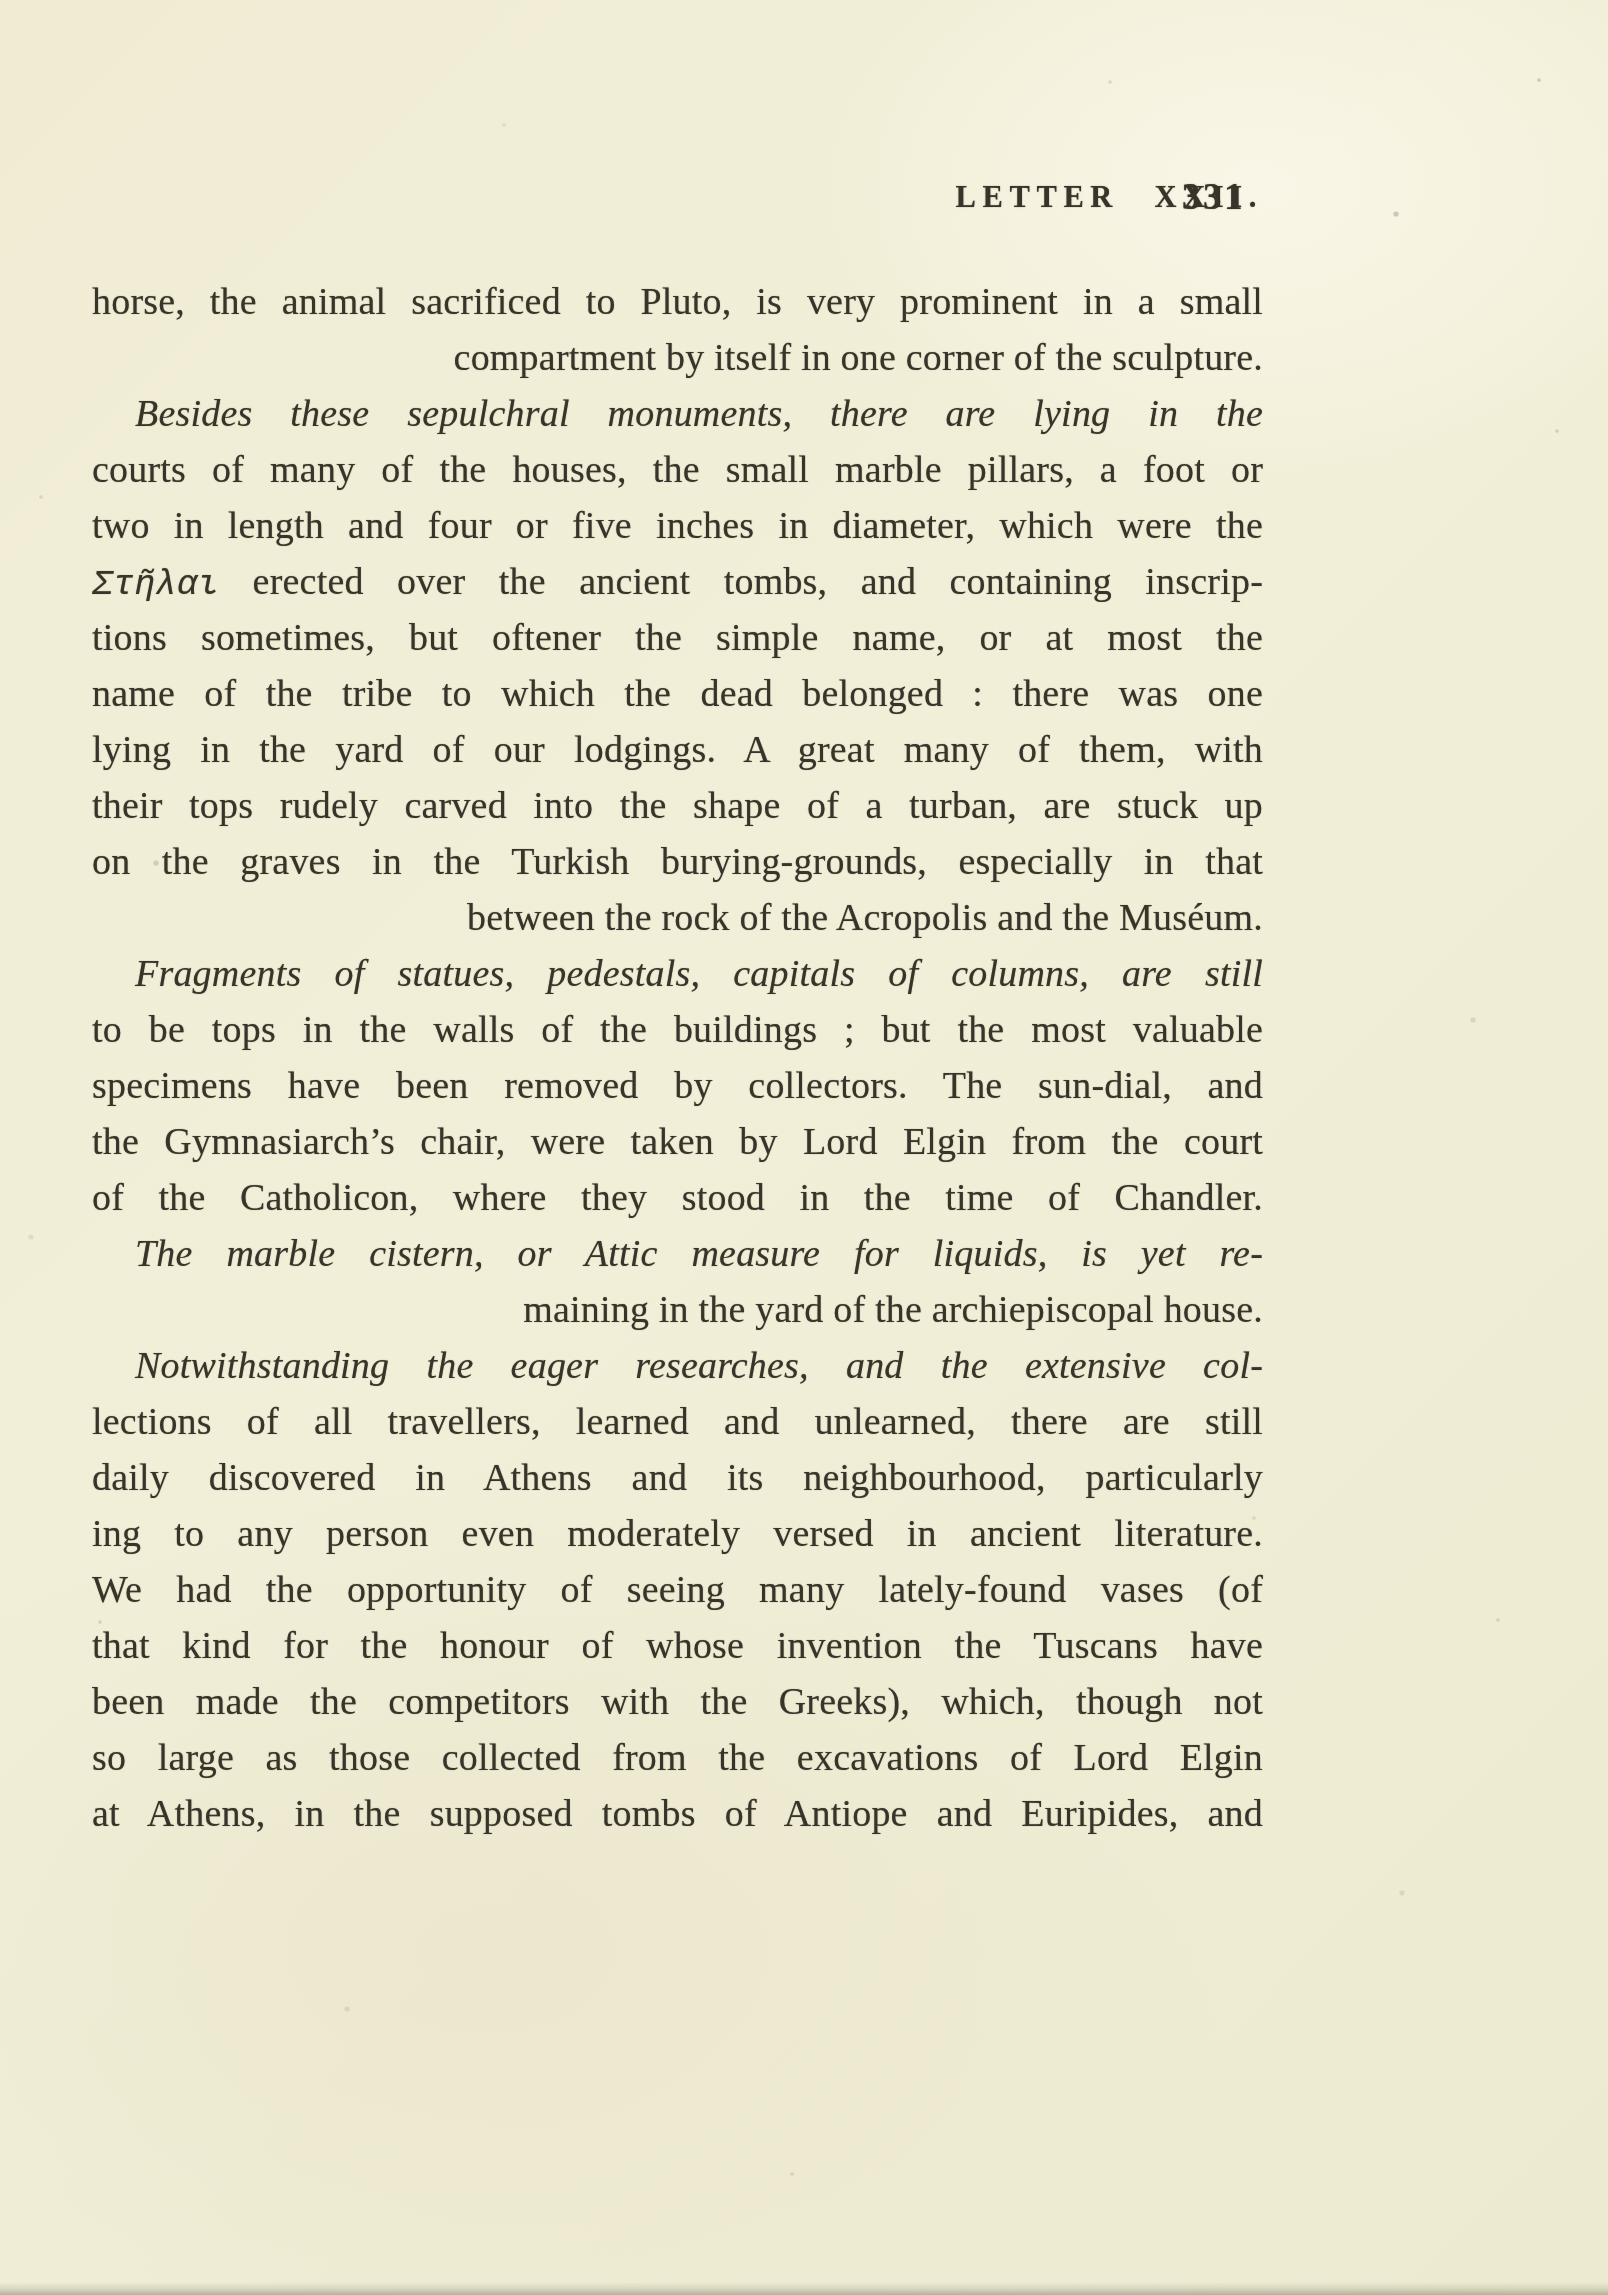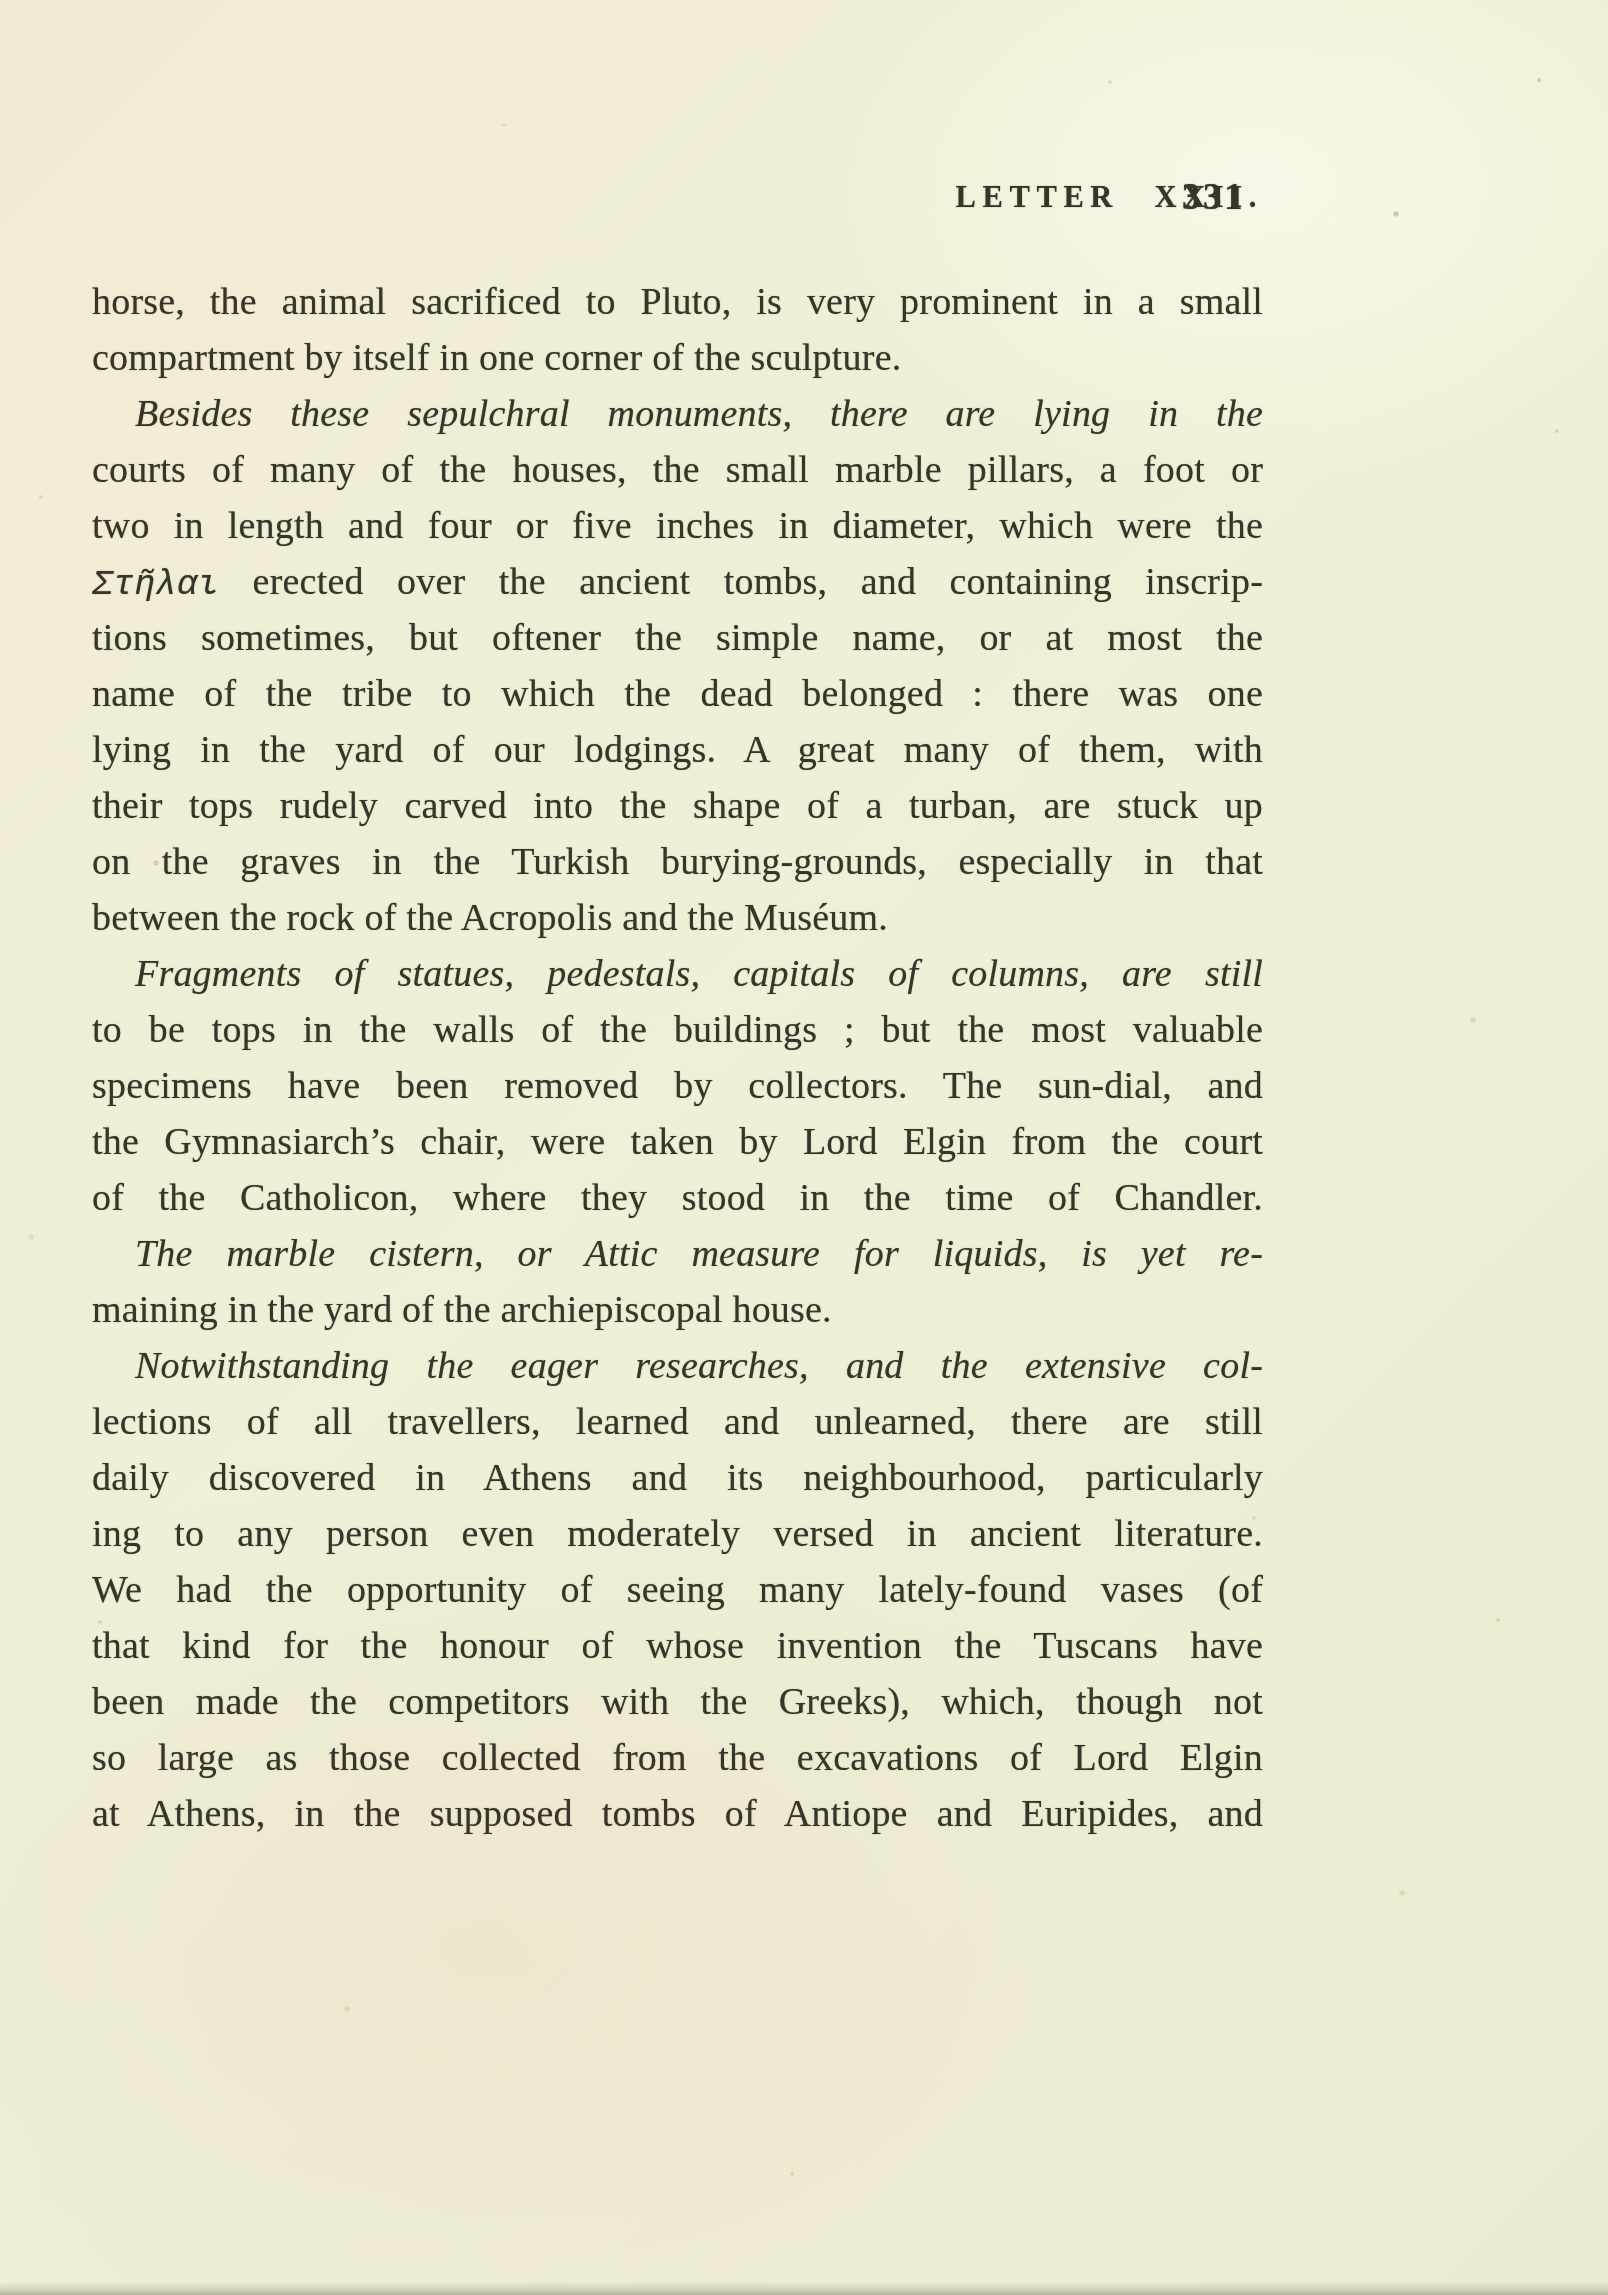--- a/index.html
+++ b/index.html
@@ -81,21 +81,21 @@
     width: 1171px;
     color: var(--ink, #39342a);
     font-size: 38px;
     letter-spacing: 0.2px;
     text-shadow: 0 0 1.1px rgba(57,52,42,0.55);
   }
   .line {
     height: 56px;
     line-height: 56px;
     white-space: nowrap;
-    text-align: left;
+    text-align: right;
   }
   .line.fill {
     white-space: normal;
     text-align: justify;
     text-align-last: justify;
   }
   .line.indent { padding-left: 43px; font-style: italic; }
   .line.indent.fill { padding-left: 43px; }
 
   .greek {

